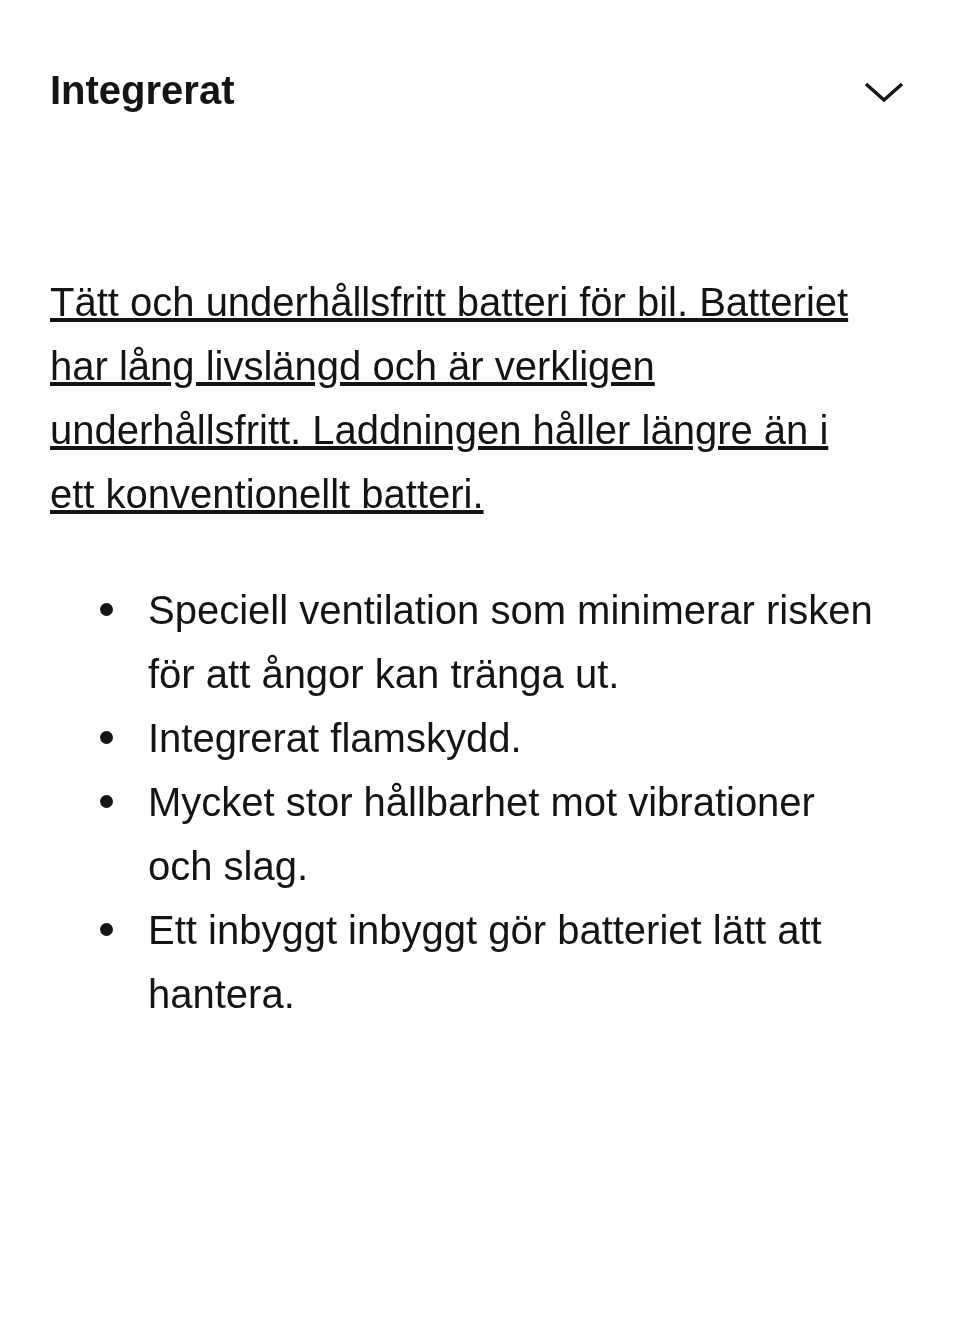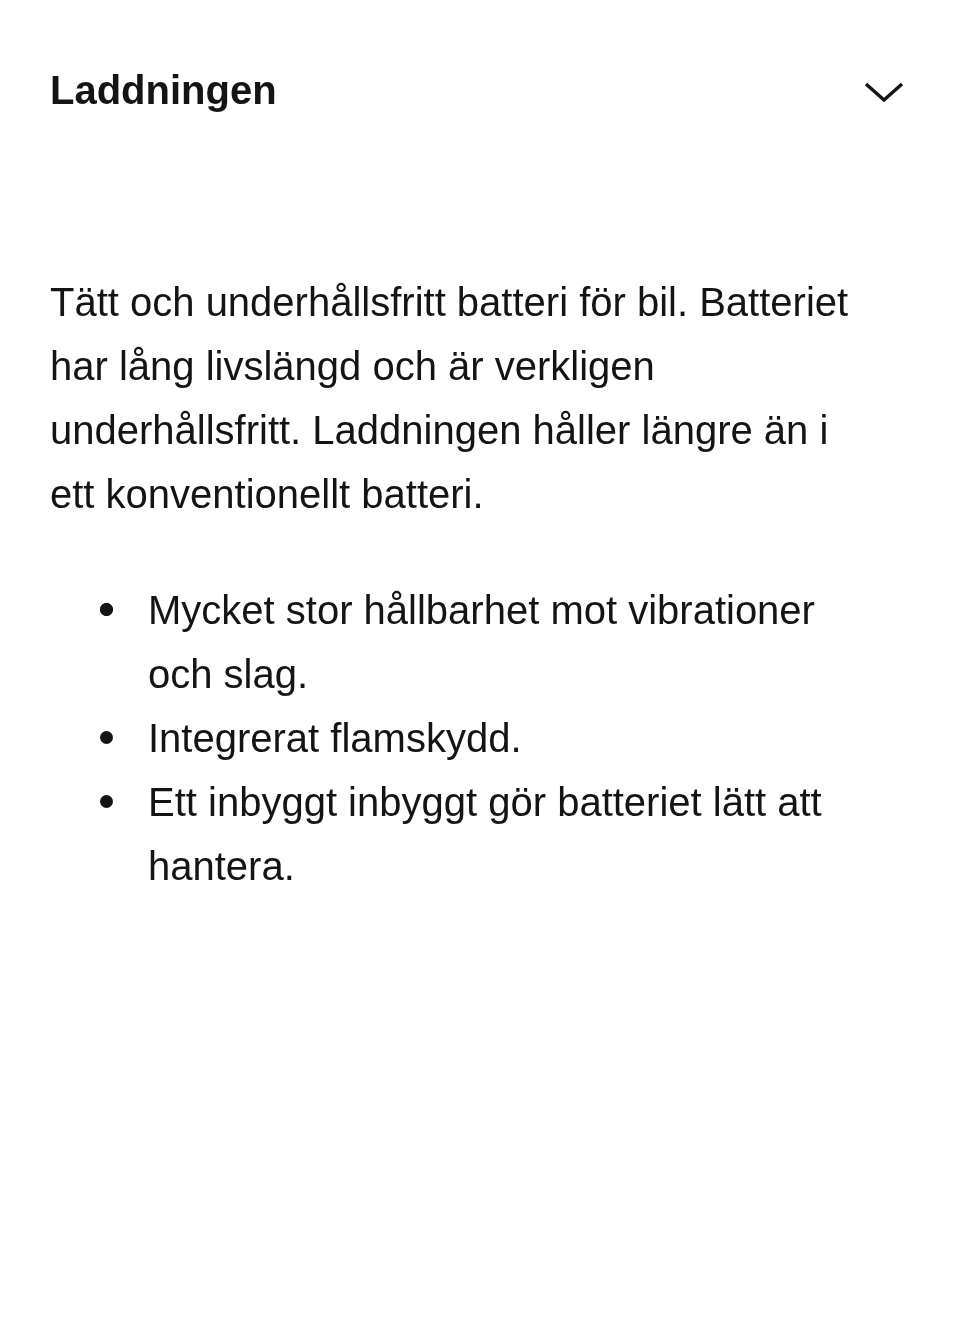--- a/index.html
+++ b/index.html
@@ -46,20 +46,21 @@
     margin-top: 4px;
     flex: 0 0 auto;
   }
 
   .description-paragraph {
     margin-top: 148px;
     max-width: 812px;
     font-size: 40px;
     line-height: 64px;
     font-weight: normal;
+    text-decoration: underline;
   }
 
   .description-bullets {
     list-style: none;
     margin-top: 52px;
     margin-left: 50px;
     max-width: 783px;
   }
 
   .description-bullets li {
@@ -78,39 +79,40 @@
     border-radius: 50%;
     background: #141414;
   }
 </style>
 </head>
 <body>
 
 <section class="section">
 
   <button class="section-header">
-    <span class="section-title">Laddningen</span>
+    <span class="section-title">Integrerat</span>
     <svg class="chevron" width="42" height="22" viewBox="0 0 42 22" aria-hidden="true">
       <polyline points="3,3 21,19 39,3" fill="none" stroke="#141414" stroke-width="3.5" stroke-linecap="butt" stroke-linejoin="miter"></polyline>
     </svg>
   </button>
 
   <p class="description-paragraph">Tätt och underhållsfritt batteri för bil. Batteriet har lång livslängd och är verkligen underhållsfritt. Laddningen håller längre än i ett konventionellt batteri.</p>
 
   <ul class="description-bullets">
     <li>
       <span class="bullet-dot"></span>
+      <span>Speciell ventilation som minimerar risken för att ångor kan tränga ut.</span>
+    </li>
+    <li>
+      <span class="bullet-dot"></span>
+      <span>Integrerat flamskydd.</span>
     </li>
     <li>
       <span class="bullet-dot"></span>
       <span>Mycket stor hållbarhet mot vibrationer och slag.</span>
-    </li>
-    <li>
-      <span class="bullet-dot"></span>
-      <span>Integrerat flamskydd.</span>
     </li>
     <li>
       <span class="bullet-dot"></span>
       <span>Ett inbyggt inbyggt gör batteriet lätt att hantera.</span>
     </li>
   </ul>
 
 </section>
 
 </body></html>

